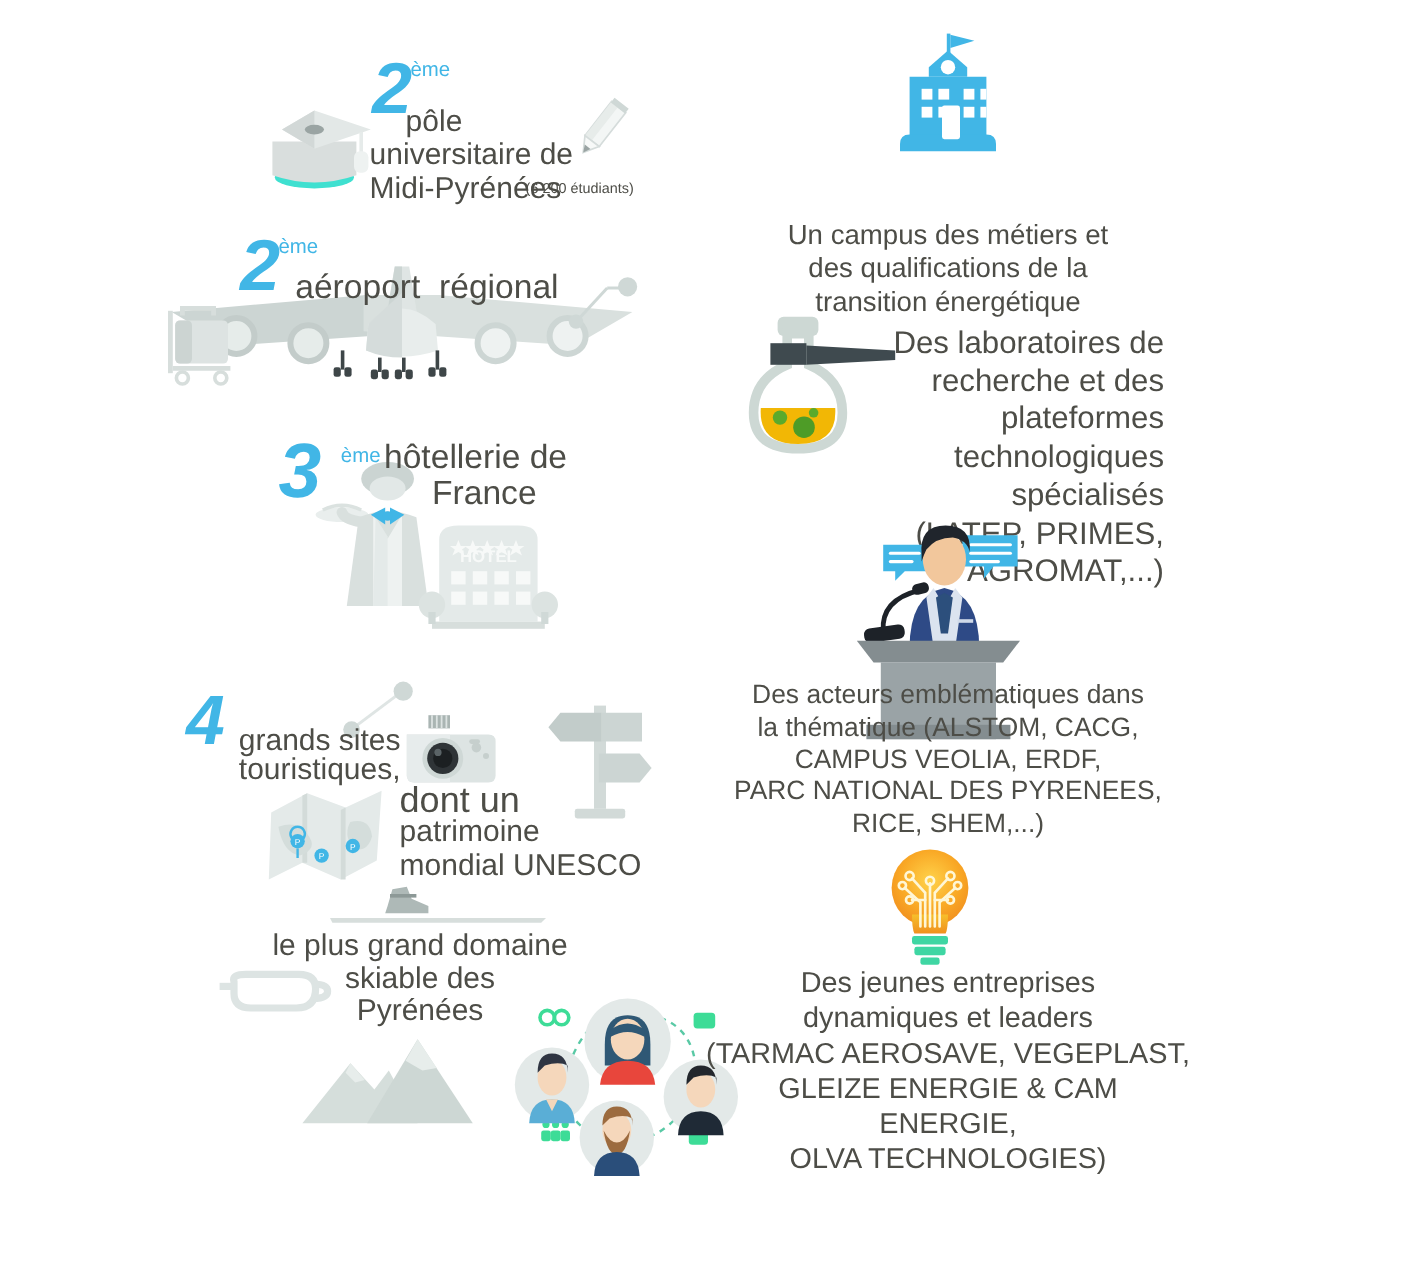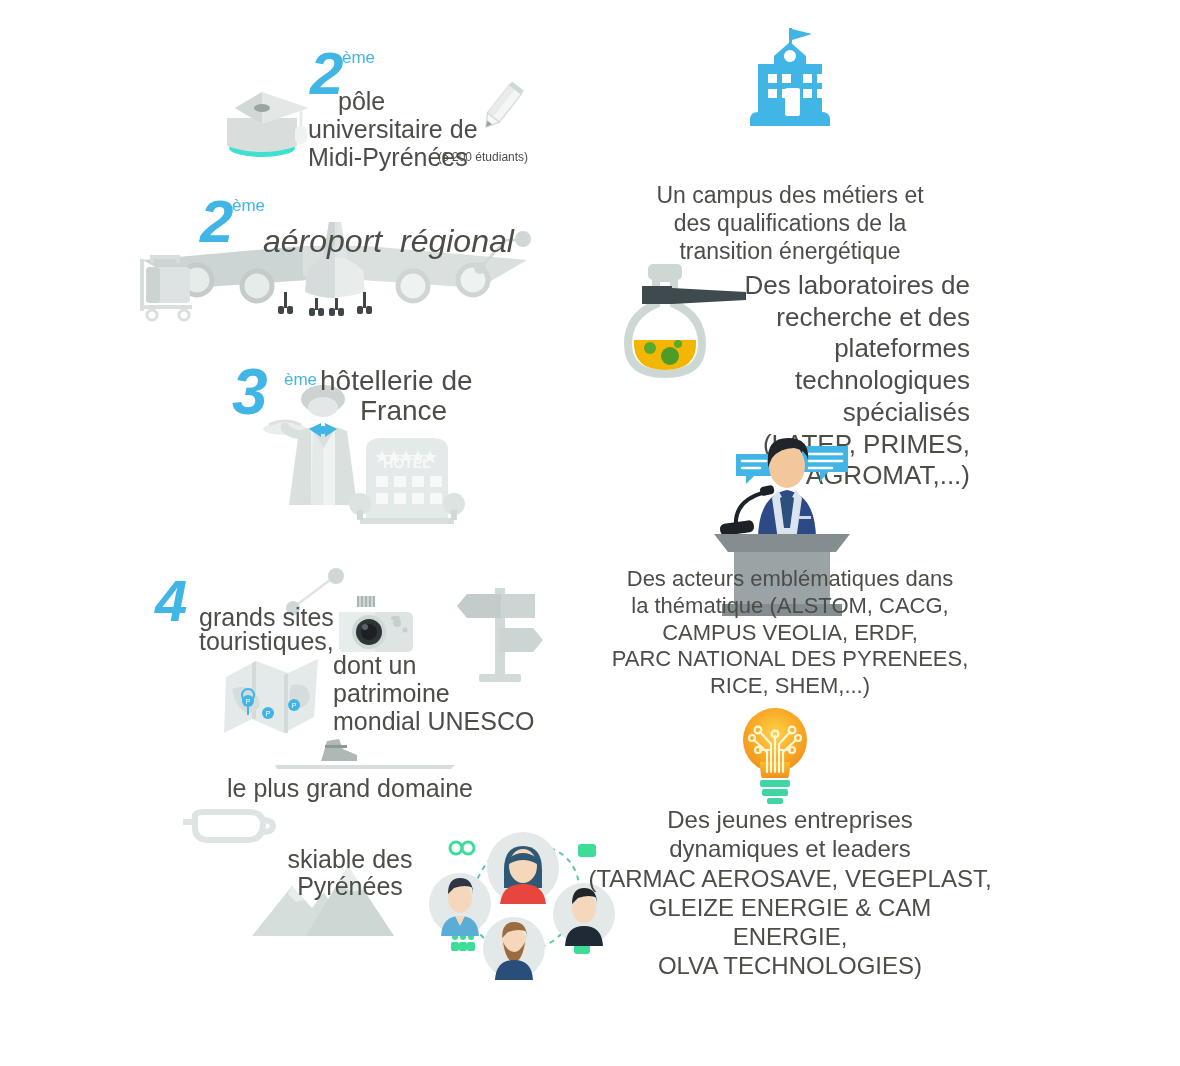--- a/index.html
+++ b/index.html
@@ -133,21 +133,21 @@
       <line x1="34" y1="22" x2="50" y2="22" stroke="#cfd8d6" stroke-width="2.5"></line>
       <circle cx="8" cy="50" r="6" fill="#cfd8d6"></circle>
       <circle cx="51" cy="21" r="8" fill="#cfd8d6"></circle>
     </svg>
   </div>
 
   <div class="abs" style="left:200px;top:192px;">
     <div style="position:relative;">
       <span class="big-num abs" style="left:0px;top:0px;font-size:60px;">2</span>
       <span class="ord abs" style="left:32px;top:4px;font-size:17px;">ème</span>
-      <div class="stat-text abs" style="left:63px;top:32px;font-size:32px;white-space:pre;font-style:italic;">aéroport  régional</div>
+      <div class="stat-text abs" style="left:46px;top:32px;font-size:28px;white-space:pre;">aéroport  régional</div>
     </div>
   </div>
 
   <div class="abs" style="left:265px;top:385px;">
     <svg width="110" height="145" viewBox="0 0 110 145">
 
       <ellipse cx="20" cy="44" rx="22" ry="6" fill="#e9eeed"></ellipse>
       <path d="M4 40 Q20 32 36 40" stroke="#dbe2e0" stroke-width="3" fill="none"></path>
 
       <ellipse cx="58" cy="14" rx="22" ry="14" fill="#cbd4d2"></ellipse>
@@ -263,21 +263,21 @@
       <path d="M44 48 L78 48 L88 60 L78 72 L44 72 Z" fill="#ccd5d3"></path>
       <rect x="24" y="94" width="42" height="8" rx="2" fill="#d2dad8"></rect>
     </svg>
   </div>
 
   <div class="abs" style="left:155px;top:572px;">
     <div style="position:relative;">
       <span class="big-num abs" style="left:0px;top:0px;font-size:58px;">4</span>
       <div class="stat-text abs" style="left:44px;top:32px;font-size:25px;white-space:nowrap;">grands sites</div>
       <div class="stat-text abs" style="left:44px;top:56px;font-size:25px;white-space:nowrap;">touristiques,</div>
-      <div class="stat-text abs" style="left:178px;top:80px;font-size:25px;white-space:nowrap;">dont un</div>
+      <div class="stat-text abs" style="left:178px;top:80px;font-size:30px;white-space:nowrap;">dont un</div>
       <div class="stat-text abs" style="left:178px;top:108px;font-size:25px;white-space:nowrap;">patrimoine</div>
       <div class="stat-text abs" style="left:178px;top:136px;font-size:25px;white-space:nowrap;">mondial UNESCO</div>
     </div>
   </div>
 
   <div class="abs" style="left:275px;top:735px;">
     <svg width="180" height="40" viewBox="0 0 180 40">
       <path d="M48 20 L52 6 L64 4 L68 14 L82 20 L82 26 L46 26 Z" fill="#aeb9b7"></path>
       <rect x="50" y="10" width="22" height="3" fill="#8d9997"></rect>
       <path d="M0 30 L180 30 L176 34 L2 34 Z" fill="#d7dedc"></path>
@@ -297,21 +297,21 @@
       <path d="M4 78 L44 28 L64 50 L76 34 L100 78 Z" fill="#d5dedb"></path>
       <path d="M44 28 L56 42 L48 44 L40 36 Z" fill="#e7edeb"></path>
       <path d="M58 78 L100 8 L146 78 Z" fill="#cdd7d4"></path>
       <path d="M100 8 L116 32 L104 34 L90 26 Z" fill="#e7edeb"></path>
     </svg>
   </div>
 
   <div class="abs" style="left:192px;top:775px;">
     <div style="position:relative;width:316px;text-align:center;">
       <div class="stat-text" style="font-size:25px;white-space:nowrap;">le plus grand domaine</div>
-      <div class="stat-text" style="font-size:25px;white-space:nowrap;margin-top:44px;">skiable des</div>
+      <div class="stat-text" style="font-size:25px;white-space:nowrap;">skiable des</div>
       <div class="stat-text" style="font-size:25px;white-space:nowrap;">Pyrénées</div>
     </div>
   </div>
 
   <div class="abs" style="left:428px;top:826px;">
     <svg width="185" height="140" viewBox="0 0 185 140">
 
       <g stroke="#59c9a5" stroke-width="2" fill="none" stroke-dasharray="5 5">
         <path d="M46 62 Q60 22 90 18"></path>
         <path d="M122 22 Q150 32 152 66"></path>

